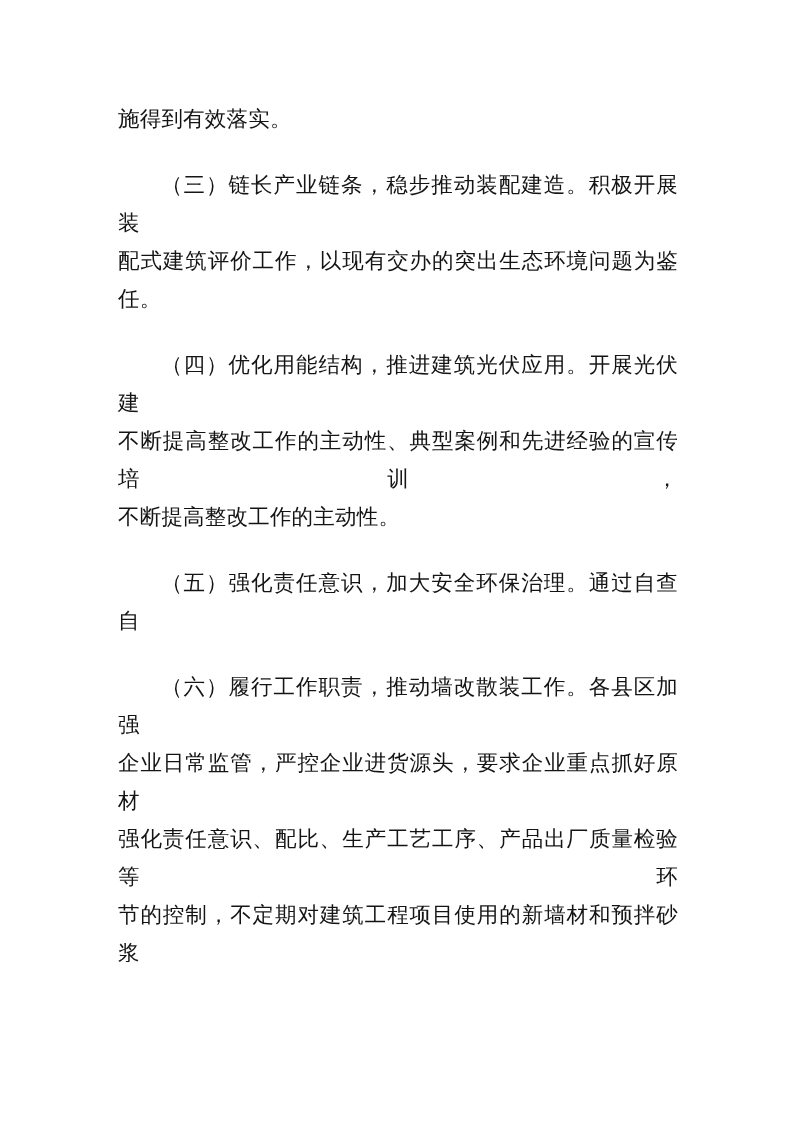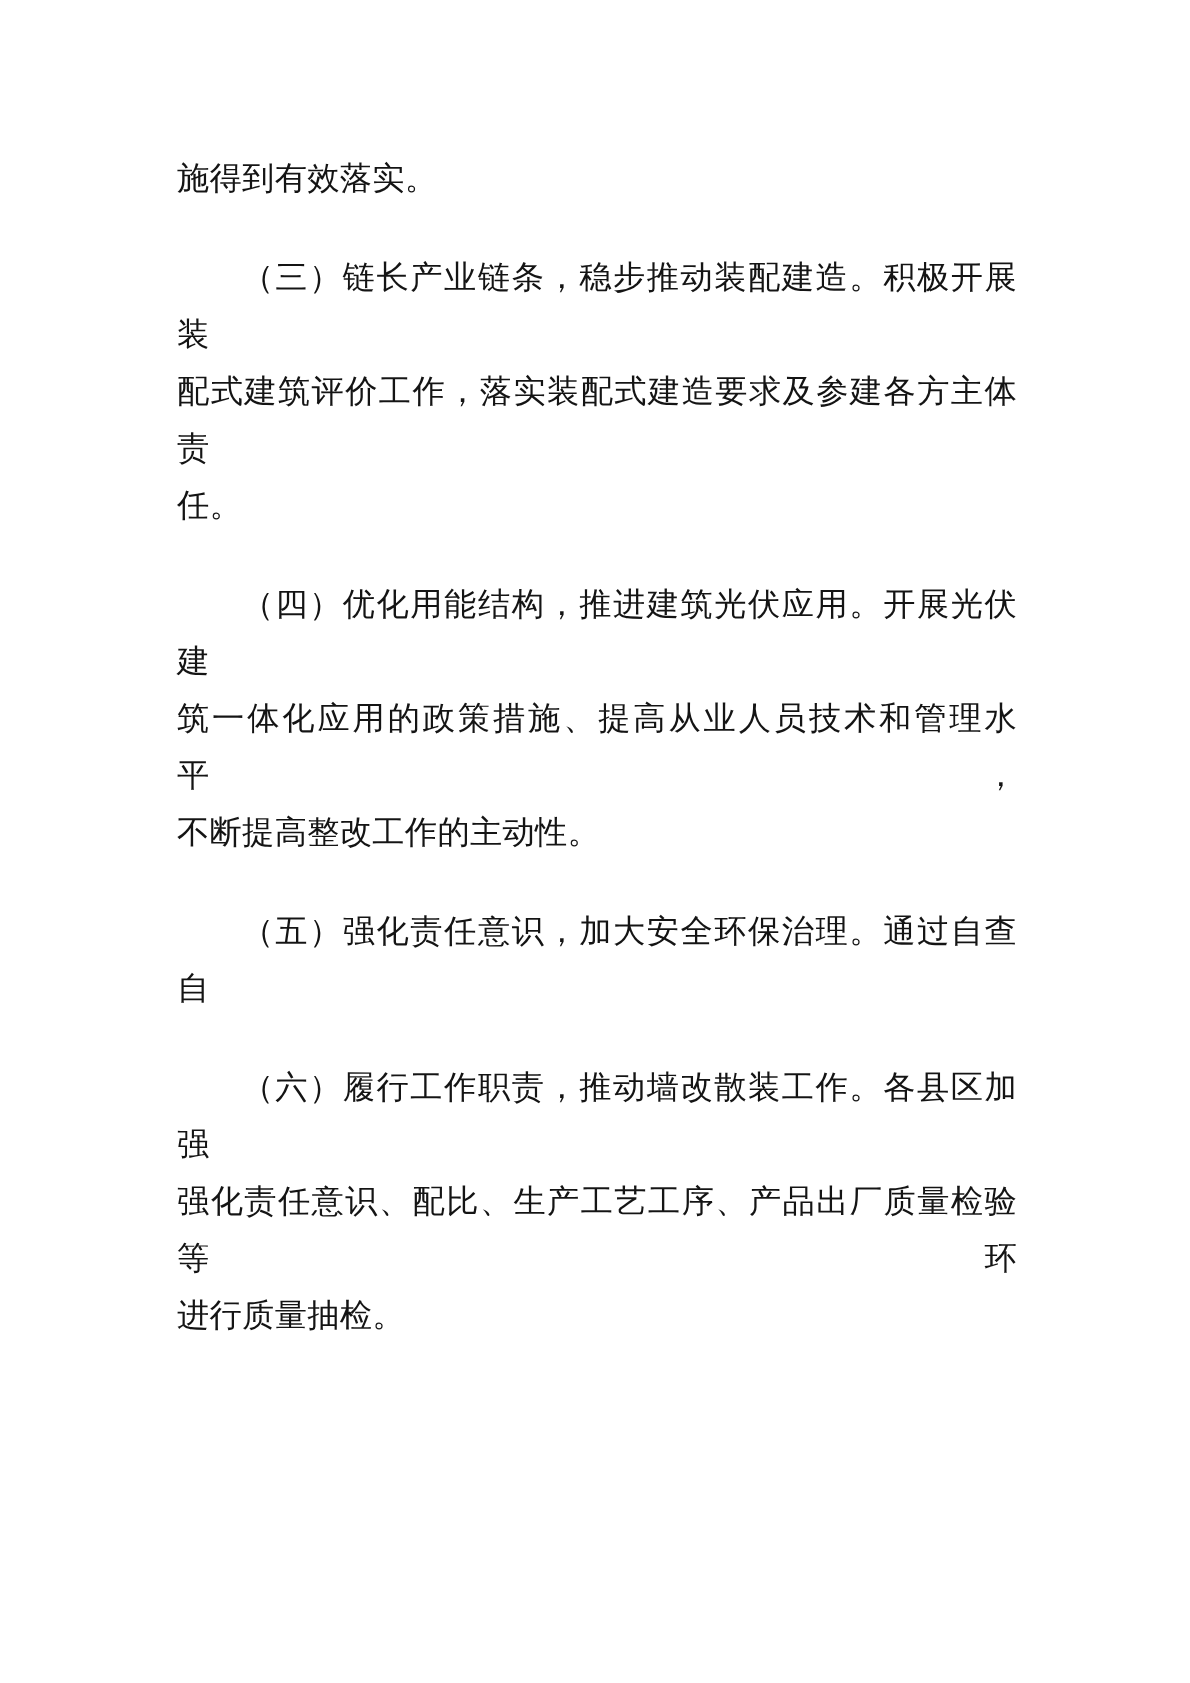--- a/index.html
+++ b/index.html
@@ -46,26 +46,28 @@
     letter-spacing: 2px;
   }
 </style>
 </head>
 <body>
 
 <div class="page">
   <div class="content">
     <div class="line">施得到有效落实。</div>
     <div class="line indent fill">（三）链长产业链条，稳步推动装配建造。积极开展装</div>
-    <div class="line fill">配式建筑评价工作，落实装配式建造要求及参建各方主体责</div>
+    <div class="line fill">配式建筑评价工作，以现有交办的突出生态环境问题为鉴</div>
     <div class="line">任。</div>
     <div class="line indent fill">（四）优化用能结构，推进建筑光伏应用。开展光伏建</div>
-    <div class="line fill">筑一体化应用的政策措施、提高从业人员技术和管理水平，</div>
+    <div class="line fill">不断提高整改工作的主动性、典型案例和先进经验的宣传培训，</div>
     <div class="line">不断提高整改工作的主动性。</div>
     <div class="line indent fill">（五）强化责任意识，加大安全环保治理。通过自查自</div>
     <div class="line indent fill">（六）履行工作职责，推动墙改散装工作。各县区加强</div>
+    <div class="line fill">企业日常监管，严控企业进货源头，要求企业重点抓好原材</div>
     <div class="line fill">强化责任意识、配比、生产工艺工序、产品出厂质量检验等环</div>
+    <div class="line fill">节的控制，不定期对建筑工程项目使用的新墙材和预拌砂浆</div>
     <div class="line">进行质量抽检。</div>
 
   </div>
 
   <div class="footer">– 5 –</div>
 </div>
 
 </body></html>

